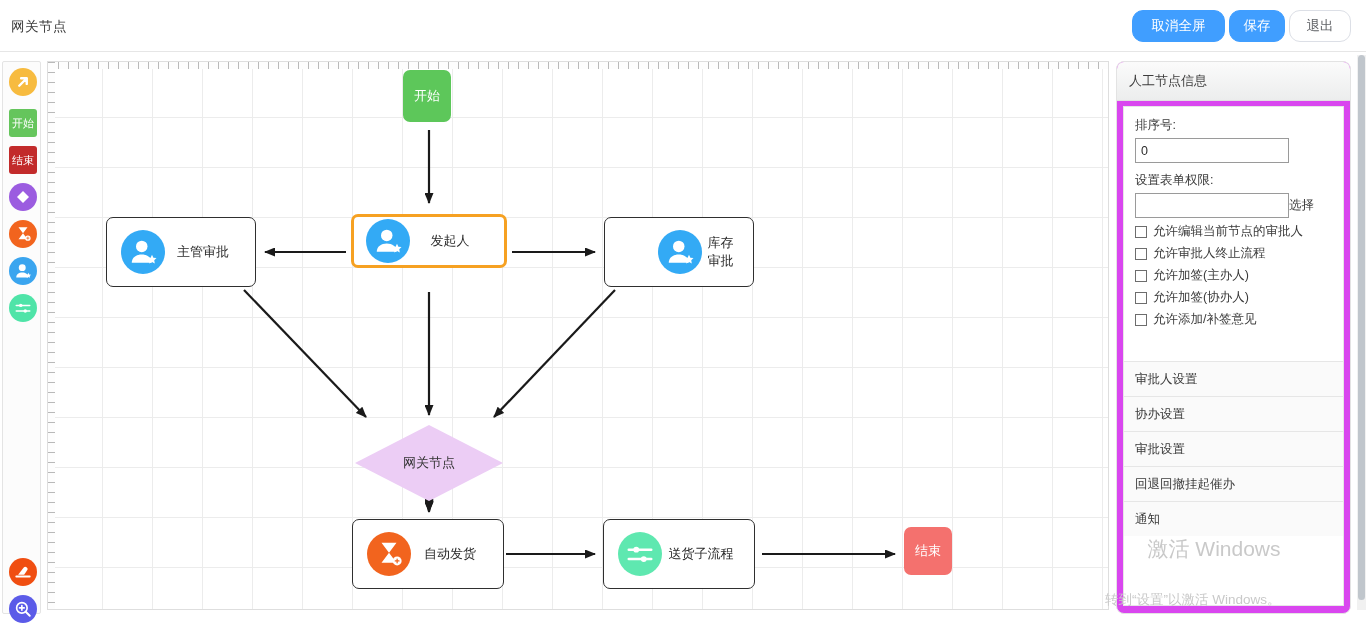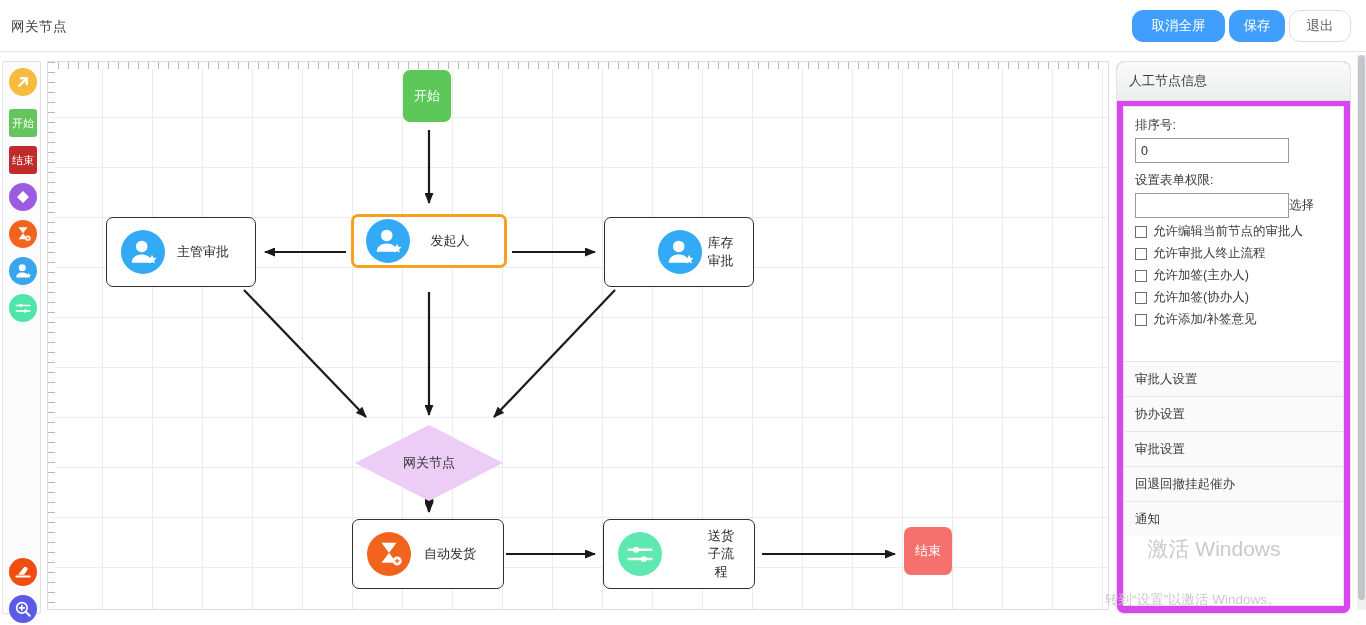--- a/index.html
+++ b/index.html
@@ -328,21 +328,21 @@
     <div class="node node-task" style="left: 304px; top: 457px; width: 152px; height: 70px;">
       <div class="node-ico" style="background: rgb(242, 100, 30);">
         <svg width="30" height="30" viewBox="0 0 24 24">
           <path d="M6 3 H18 L12 11 L18 19 H6 L12 11 Z" fill="#ffffff"></path>
           <circle cx="18.5" cy="17.5" r="3.6" fill="#ffffff"></circle>
           <path d="M17 17.5 h3 M18.5 16 v3" stroke="#f2641e" stroke-width="1" stroke-linecap="round"></path>
         </svg>
       </div>
       <div class="node-lbl">自动发货</div>
     </div>
-    <div class="node node-task" style="left: 555px; top: 457px; width: 152px; height: 70px; gap: 40px;">
+    <div class="node node-task" style="left: 555px; top: 457px; width: 152px; height: 70px;">
       <div class="node-ico" style="background: rgb(95, 232, 176);">
         <svg width="30" height="30" viewBox="0 0 24 24">
           <g stroke="#ffffff" stroke-width="2" stroke-linecap="round">
             <path d="M3 8.5 H21"></path>
             <path d="M3 16 H21"></path>
           </g>
           <circle cx="9" cy="8.5" r="2.3" fill="#ffffff"></circle>
           <circle cx="15" cy="16" r="2.3" fill="#ffffff"></circle>
         </svg>
       </div>

